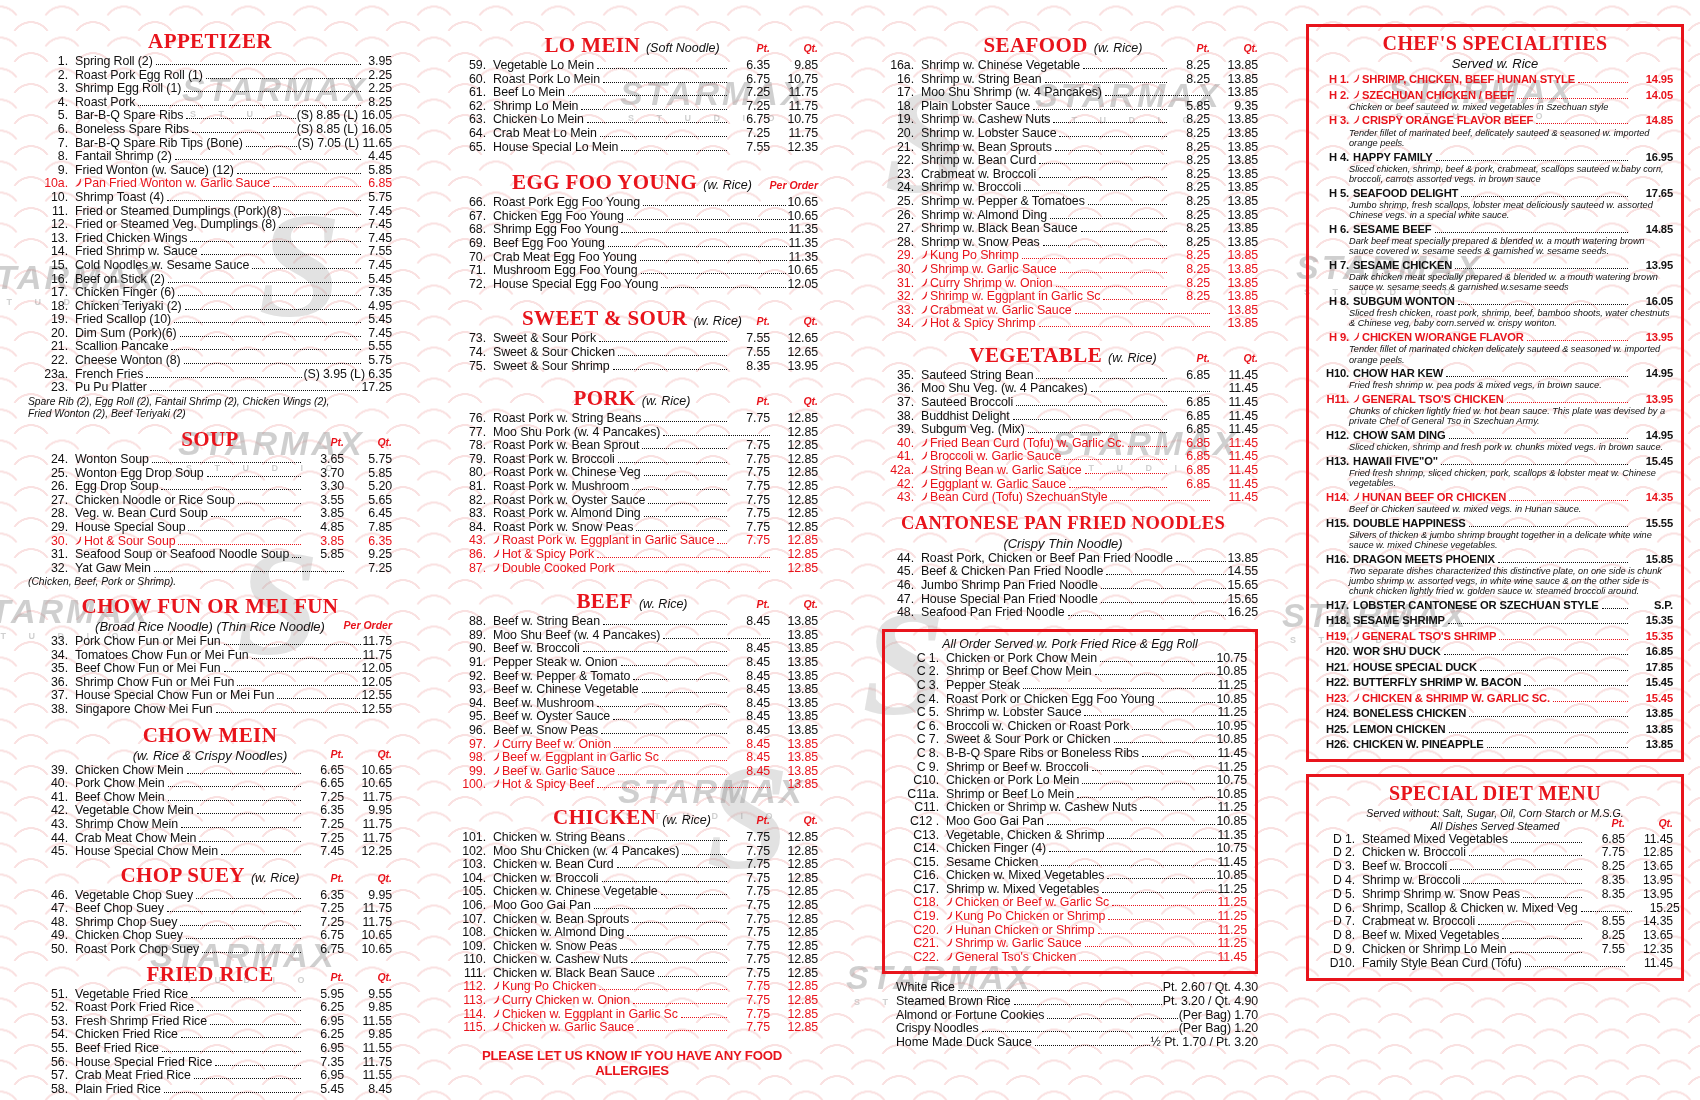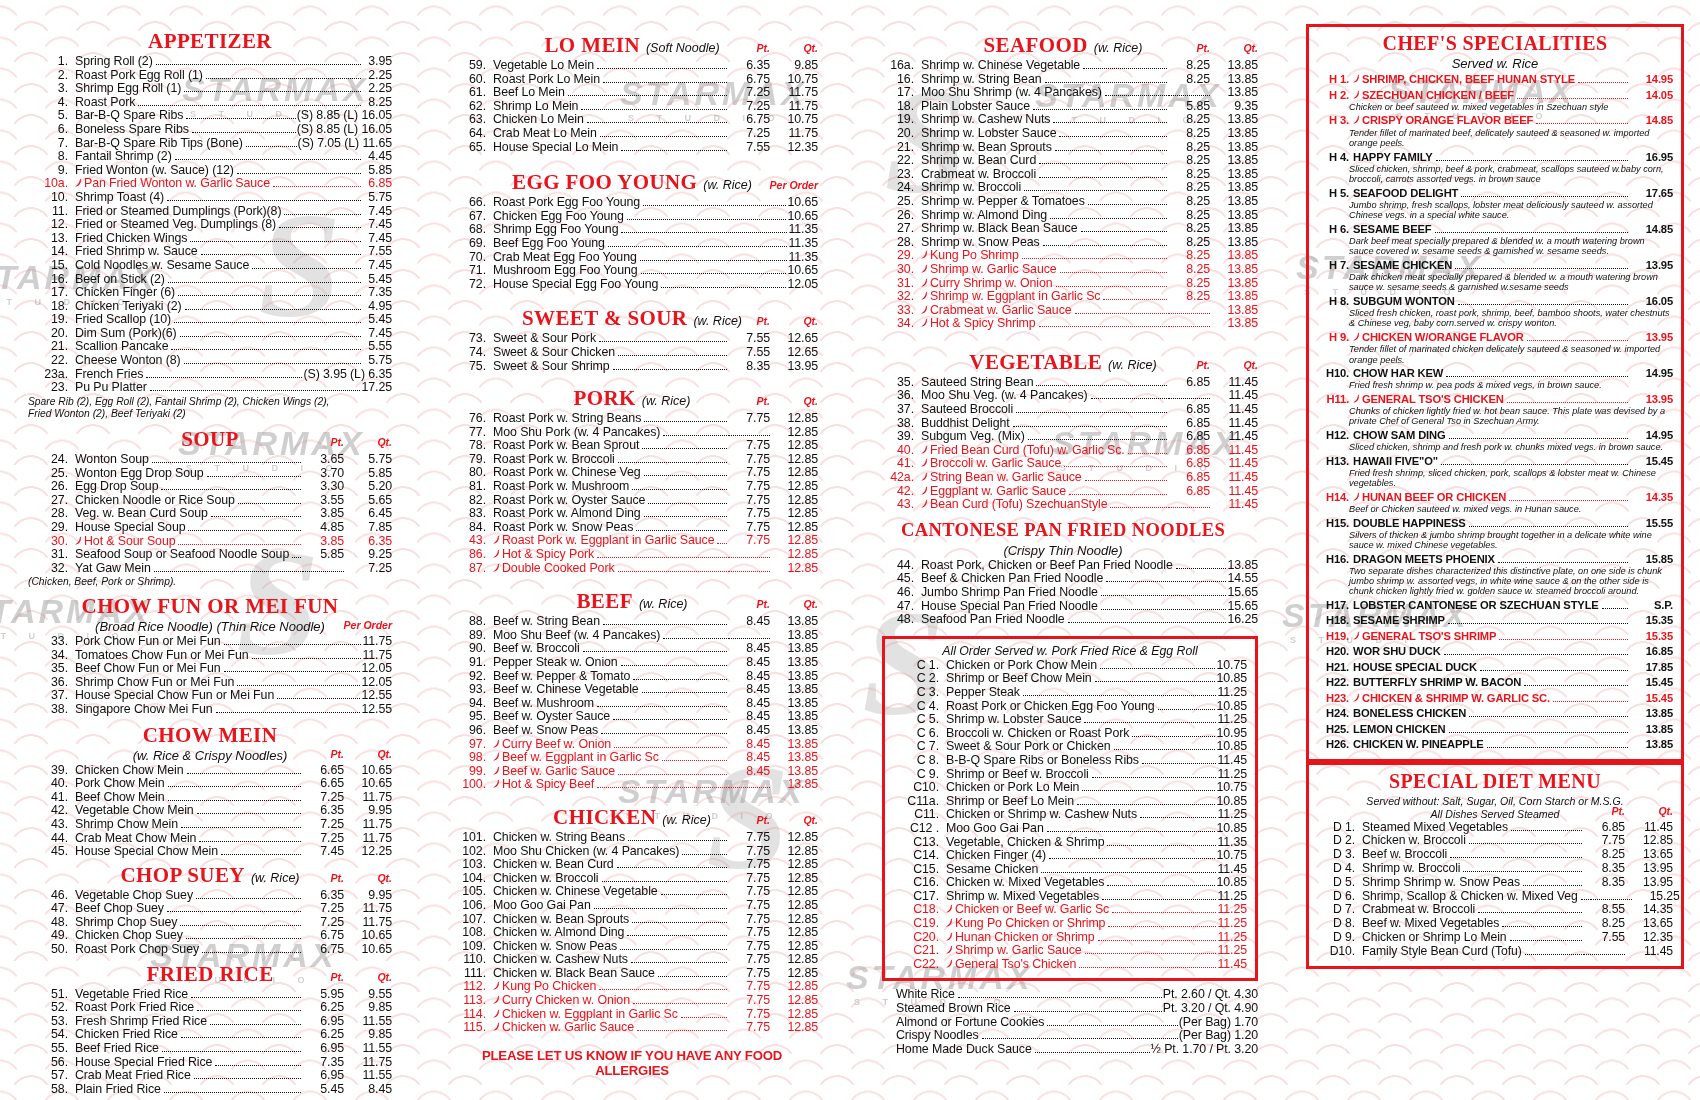--- a/index.html
+++ b/index.html
@@ -63,31 +63,31 @@
   .sec-chowmein{margin-top:7px;}
   .sec-chopsuey{margin-top:5px;}
   .sec-friedrice{margin-top:6px;}
   .sec-lomein{margin-top:10px;}
   .sec-eggfooyoung{margin-top:17px;}
   .sec-sweetsour{margin-top:16px;}
   .sec-pork{margin-top:14px;}
   .sec-beef{margin-top:15px;}
   .sec-chicken{margin-top:14px;}
   .sec-seafood{margin-top:10px;}
-  .sec-vegetable{margin-top:20px;}
+  .sec-vegetable{margin-top:13px;}
   .sec-cantonese{margin-top:7px;}
   .sec-combo{margin-top:9px;margin-left:14px;}
   .sec-sideorder{margin-top:7px;}
   .sec-sideorder .row{margin-left:28px;}
   .sec-sideorder .sechead{font-size:22px;}
   .sec-combo .sechead{font-size:19.5px;}
   .sec-combo .subrow{font-size:12.3px;}
   .sec-combo .num{width:46px;}
   .sec-chefs .sechead{font-size:20px;}
-  .sec-diet{}
+  .sec-diet{margin-top:12px;}
   .sec-diet .sechead{font-size:20px;}
   .sec-diet .row{font-size:12.2px;line-height:13.8px;}
   .sec-diet .num{width:38px;}
   .sec-cantonese .sechead{font-size:18.5px;}
   .sec-cantonese .num,.sec-vegetable .num,.sec-seafood .num{width:46px;}
 
   .allergy{position:absolute;left:446px;top:1048px;width:372px;z-index:2;text-align:center;
     font:bold 13.2px "Liberation Sans",sans-serif;color:var(--red);letter-spacing:-.2px;}
 </style>
 </head>

